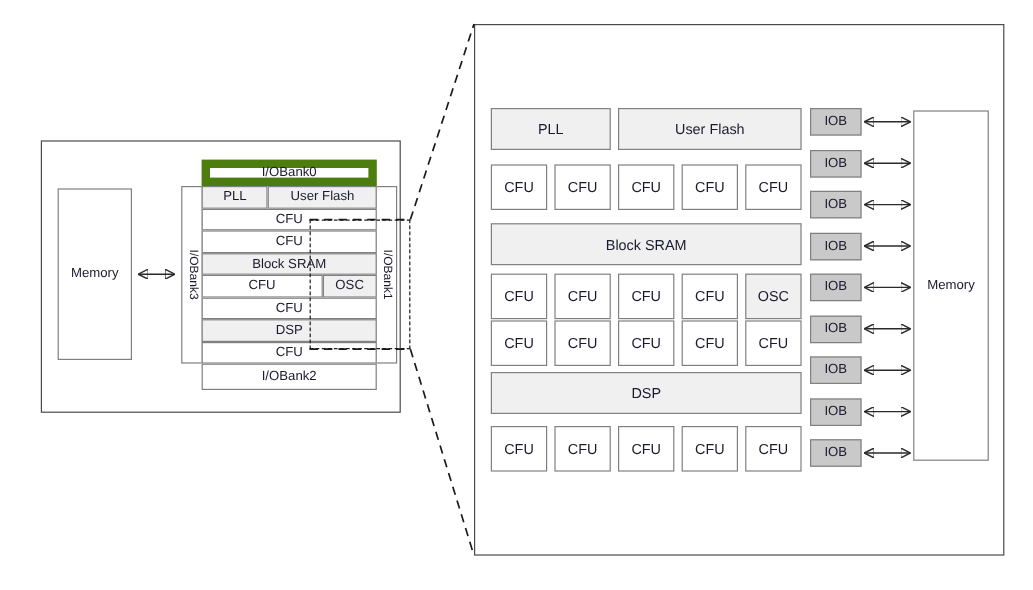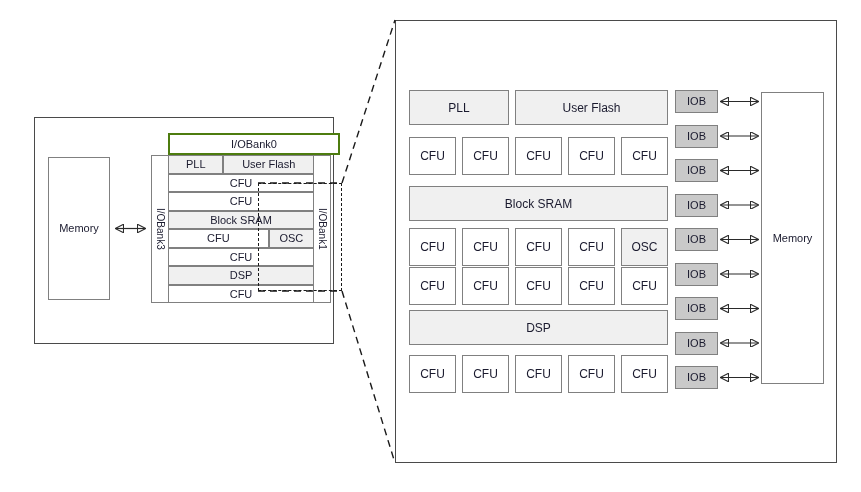--- a/index.html
+++ b/index.html
@@ -12,21 +12,21 @@
   .blk{position:absolute;box-sizing:border-box;display:flex;
        align-items:center;justify-content:center;
        border:1px solid #808080;background:#ffffff;
        font-size:11px;line-height:1;white-space:nowrap;}
   .blk.gray{background:#f0f0f0;}
   .blk.dgray{background:#c9c9c9;}
   .frame{position:absolute;box-sizing:border-box;border:1px solid #4a4a4a;background:#ffffff;}
 
   
   #left-outer{left:34px;top:117px;width:300px;height:227px;}
-  #left-bank0{left:168px;top:133px;width:172px;height:22px;border:2px solid #4d7c0f;}
+  #left-bank0{left:168px;top:133px;width:146px;height:22px;border:7px solid #4d7c0f;}
   #left-bank2{left:168px;top:303px;width:146px;height:22px;border:1px solid #808080;}
   #left-bank3{left:151px;top:155px;width:18px;height:148px;border:1px solid #808080;}
   #left-bank1{left:313px;top:155px;width:18px;height:148px;border:1px solid #808080;}
   .vlabel{writing-mode:vertical-rl;text-orientation:mixed;font-size:10px;}
 
   #left-mem{left:48px;top:157px;width:62px;height:143px;border:1px solid #808080;}
 
   .lrow{position:absolute;box-sizing:border-box;border:1px solid #808080;
         display:flex;align-items:center;justify-content:center;
         font-size:11px;background:#ffffff;left:168px;width:146px;}
@@ -48,20 +48,23 @@
 <div class="stage">
 
   <div class="frame" id="left-outer"></div>
 
   <div class="blk" id="left-mem">
     <span>Memory</span>
   </div>
 
   <div class="blk" id="left-bank0">
     <span>I/OBank0</span>
+  </div>
+  <div class="blk" id="left-bank2">
+    <span>I/OBank2</span>
   </div>
   <div class="blk" id="left-bank3">
     <span class="vlabel">I/OBank3</span>
   </div>
   <div class="blk" id="left-bank1">
     <span class="vlabel">I/OBank1</span>
   </div>
 
   <div id="left-rows">
       <div class="lrow gray" style="left: 168px; top: 155px; width: 55.48px; height: 18.5px;">

